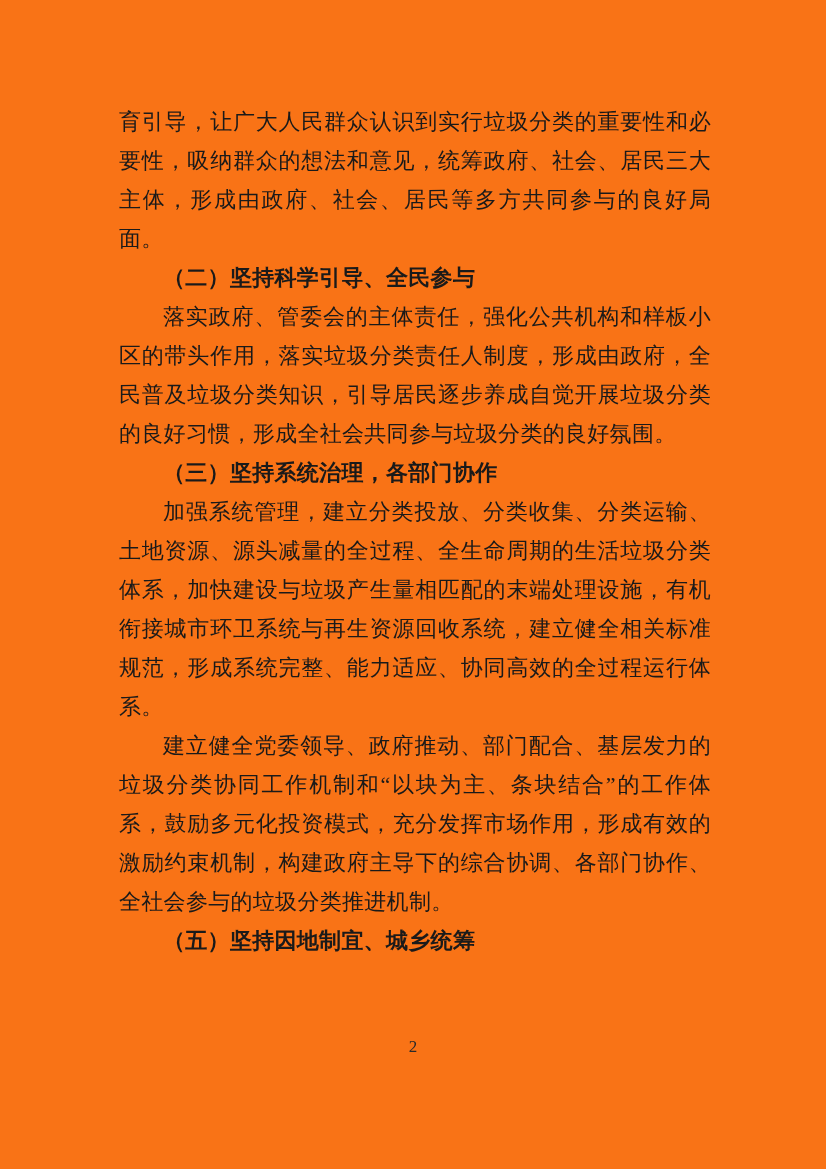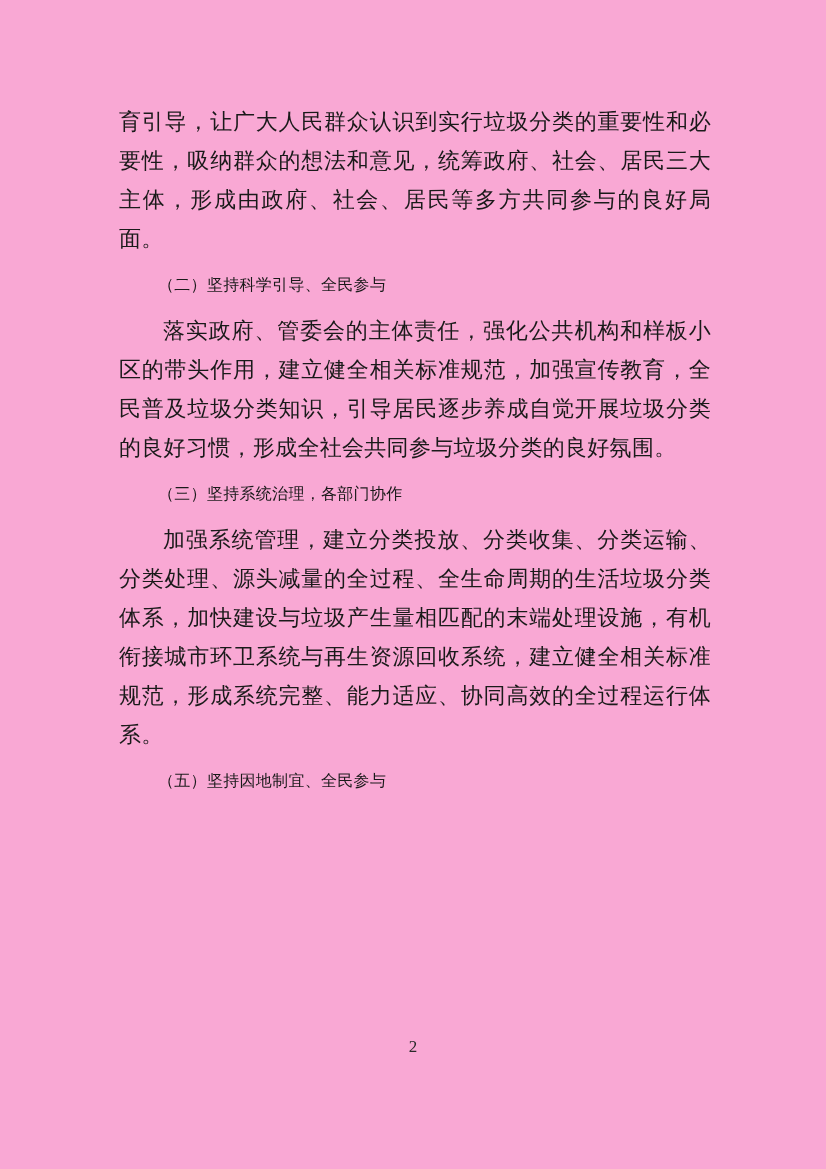--- a/index.html
+++ b/index.html
@@ -4,21 +4,21 @@
 <style>
   html, body {
     margin: 0;
     padding: 0;
     background: #ffffff;
   }
   .page {
     position: relative;
     width: 826px;
     height: 1169px;
-    background: #f9a8d4;
+    background: #f97316;
     overflow: hidden;
     font-family: "Liberation Serif", "DejaVu Serif", serif;
     color: #1a1a1a;
   }
   .content {
     position: absolute;
     left: 119px;
     top: 102px;
     width: 592px;
   }
@@ -29,24 +29,24 @@
     text-align: justify;
     text-justify: inter-character;
     text-indent: 2em;
     letter-spacing: 0.3px;
     word-break: break-all;
   }
   .para.no-indent {
     text-indent: 0;
   }
   .heading {
-    margin: 7px;
-    font-size: 16px;
+    margin: 0;
+    font-size: 22px;
     line-height: 39px;
-    font-weight: 400;
+    font-weight: 700;
     text-indent: 2em;
     letter-spacing: 0.3px;
   }
   .page-number {
     position: absolute;
     left: 0;
     width: 100%;
     top: 1036px;
     text-align: center;
     font-size: 17px;
@@ -57,24 +57,25 @@
 </style>
 </head>
 <body>
 
 <div class="page">
   <div class="content">
 
     <p class="para no-indent">育引导，让广大人民群众认识到实行垃圾分类的重要性和必要性，吸纳群众的想法和意见，统筹政府、社会、居民三大主体，形成由政府、社会、居民等多方共同参与的良好局面。</p>
 
     <h2 class="heading">（二）坚持科学引导、全民参与</h2>
-    <p class="para">落实政府、管委会的主体责任，强化公共机构和样板小区的带头作用，建立健全相关标准规范，加强宣传教育，全民普及垃圾分类知识，引导居民逐步养成自觉开展垃圾分类的良好习惯，形成全社会共同参与垃圾分类的良好氛围。</p>
+    <p class="para">落实政府、管委会的主体责任，强化公共机构和样板小区的带头作用，落实垃圾分类责任人制度，形成由政府，全民普及垃圾分类知识，引导居民逐步养成自觉开展垃圾分类的良好习惯，形成全社会共同参与垃圾分类的良好氛围。</p>
 
     <h2 class="heading">（三）坚持系统治理，各部门协作</h2>
-    <p class="para">加强系统管理，建立分类投放、分类收集、分类运输、分类处理、源头减量的全过程、全生命周期的生活垃圾分类体系，加快建设与垃圾产生量相匹配的末端处理设施，有机衔接城市环卫系统与再生资源回收系统，建立健全相关标准规范，形成系统完整、能力适应、协同高效的全过程运行体系。</p>
+    <p class="para">加强系统管理，建立分类投放、分类收集、分类运输、土地资源、源头减量的全过程、全生命周期的生活垃圾分类体系，加快建设与垃圾产生量相匹配的末端处理设施，有机衔接城市环卫系统与再生资源回收系统，建立健全相关标准规范，形成系统完整、能力适应、协同高效的全过程运行体系。</p>
 
+    <p class="para">建立健全党委领导、政府推动、部门配合、基层发力的垃圾分类协同工作机制和“以块为主、条块结合”的工作体系，鼓励多元化投资模式，充分发挥市场作用，形成有效的激励约束机制，构建政府主导下的综合协调、各部门协作、全社会参与的垃圾分类推进机制。</p>
 
-    <h2 class="heading">（五）坚持因地制宜、全民参与</h2>
+    <h2 class="heading">（五）坚持因地制宜、城乡统筹</h2>
 
   </div>
 
   <div class="page-number">2</div>
 </div>
 
 </body></html>

